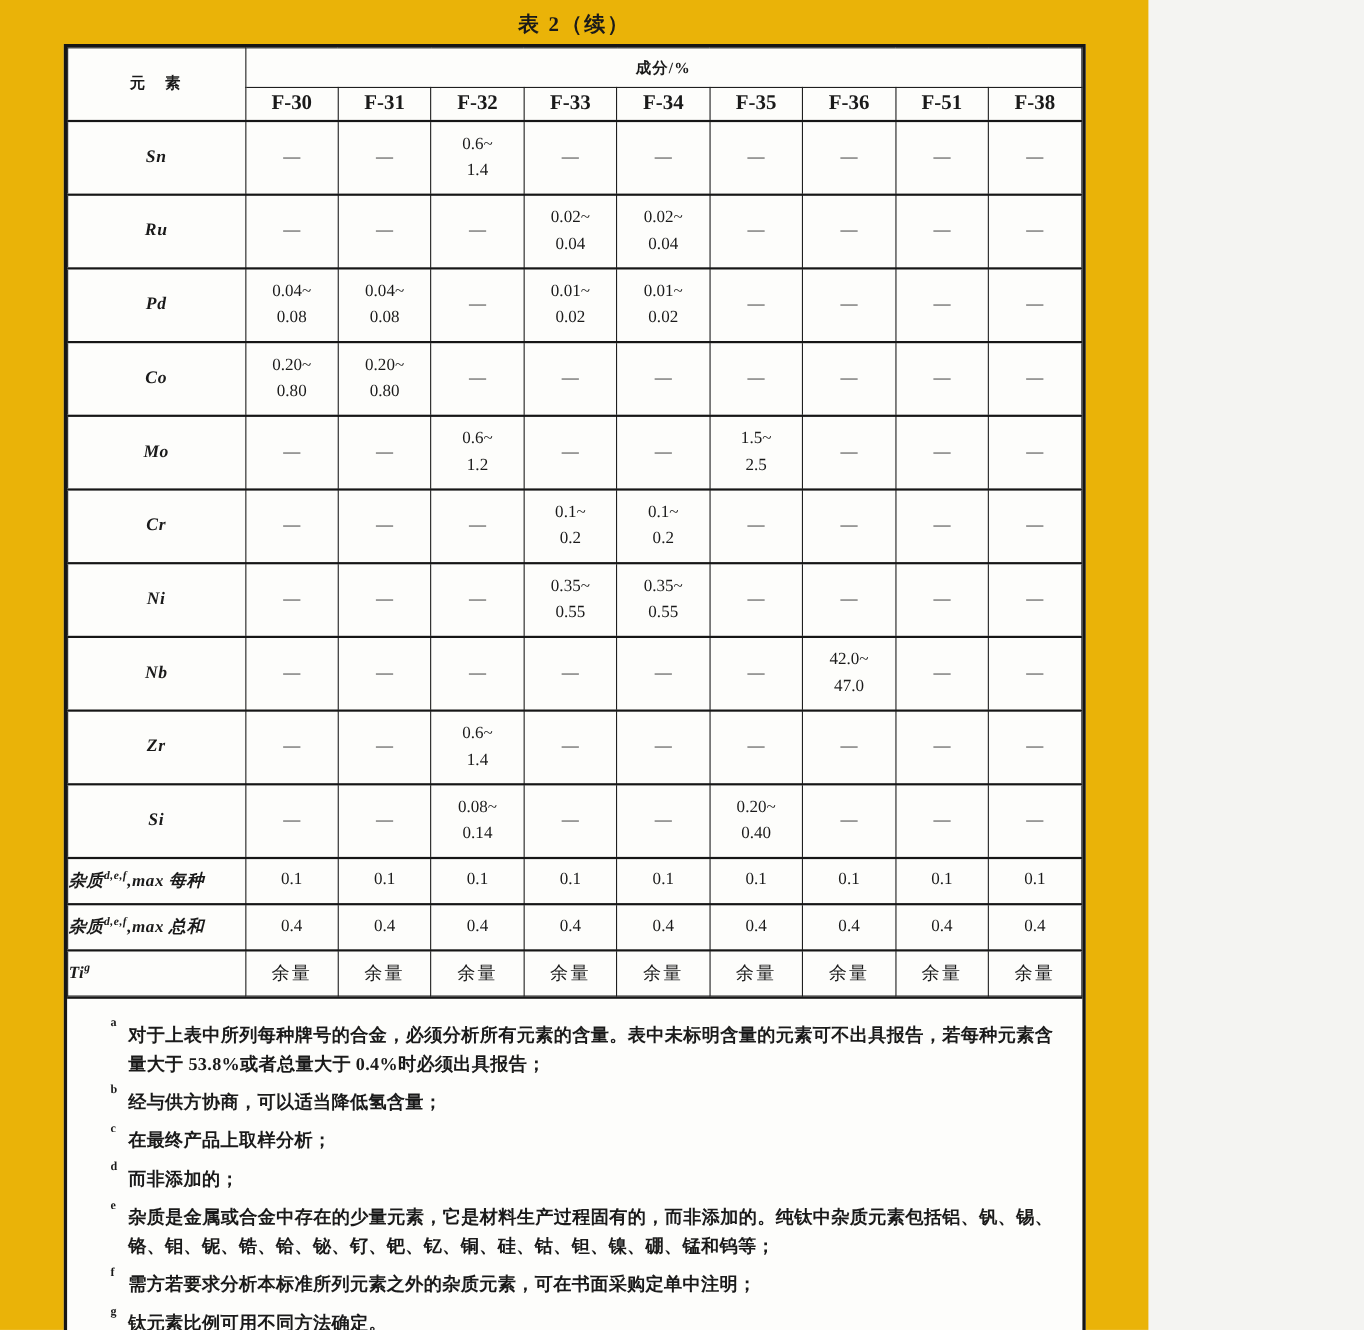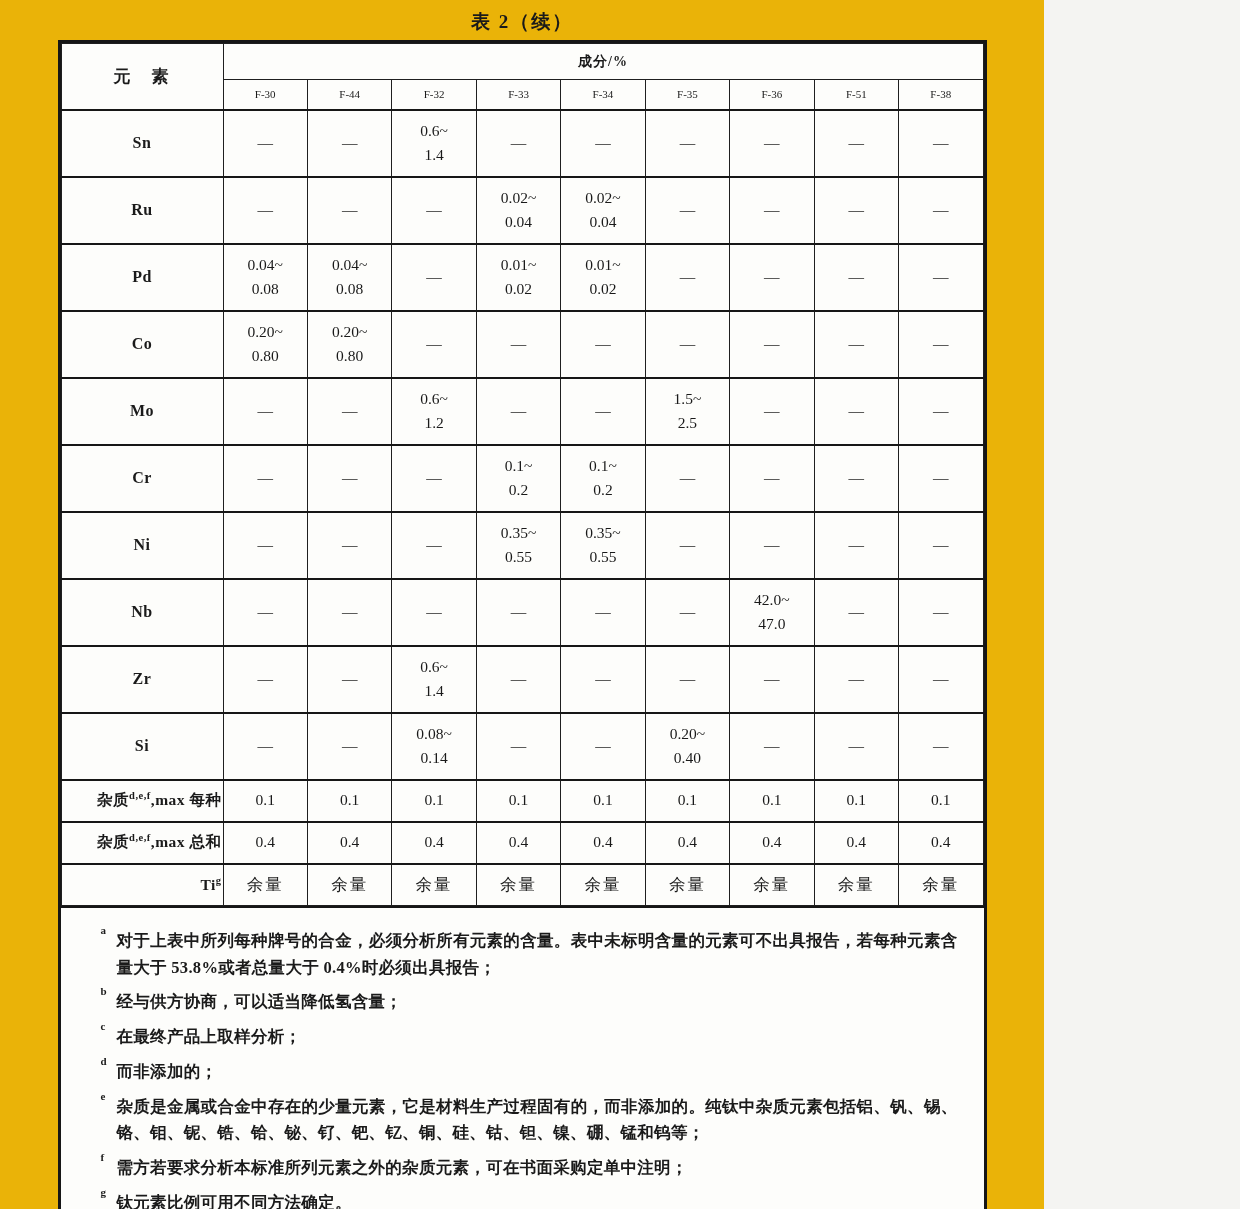--- a/index.html
+++ b/index.html
@@ -9,28 +9,28 @@
   .page { position:relative; width:1044px; height:1209px; background:#eab308; }
   .title { padding-top:9px; width:929px; margin:0 auto; text-align:center;
            font-size:19px; font-weight:700; letter-spacing:2px; }
   .table-wrap { width:929px; margin:5px auto 0; border:3px solid #161616; background:#fdfdfb; }
   table { width:100%; border-collapse:collapse; table-layout:fixed; }
   col.el-col { width:162px; }
   th, td { border:1.5px solid #1f1f1f; text-align:center; vertical-align:middle;
            font-size:15.5px; padding:2px 1px; }
   thead th { font-weight:700; }
   th.comp-head { height:36px; font-size:14px; letter-spacing:1px; }
-  th.el-head  { font-size:17px; letter-spacing:2px; font-weight:700; }
-  th.grade { height:30px; font-size:11px; font-weight:400; }
+  th.el-head  { font-size:14px; letter-spacing:2px; font-weight:700; }
+  th.grade { height:30px; font-size:19px; font-weight:700; }
   tbody tr { border-top:2.5px solid #161616; }
   tr.tall    { height:67px; }
   tr.compact { height:42px; }
   thead { border-bottom:2.5px solid #161616; }
-  th.rowlabel { font-weight:700; font-size:16px; letter-spacing:0.5px; }
-  tr.compact th.rowlabel { font-size:15.5px; text-align:right; }
+  th.rowlabel { font-weight:700; font-size:16px; letter-spacing:0.5px;font-style:italic; }
+  tr.compact th.rowlabel { font-size:15.5px; text-align:left; }
   td.cell { white-space:pre-line; line-height:1.55; }
   td.balance { font-weight:400; font-size:16.5px; letter-spacing:2px; }
   sup { font-size:10.5px; vertical-align:super; line-height:0; }
   .footnotes { border-top:2.5px solid #161616; min-height:284px;
                padding:20px 26px 14px 40px; }
   .fn { display:flex; align-items:flex-start; margin-bottom:8px;
         font-size:16.5px; line-height:1.62; font-weight:700; }
   .fn-marker { flex:0 0 16px; font-weight:700; font-size:11px; padding-top:2px;
                font-family:"Liberation Serif","DejaVu Serif",serif; }
   .fn-text { flex:1; text-align:justify; letter-spacing:0.3px; }
@@ -56,21 +56,21 @@
           <col>
           <col>
       </colgroup>
       <thead>
         <tr>
           <th class="el-head" rowspan="2">元　素</th>
           <th class="comp-head" colspan="9">成分/%</th>
         </tr>
         <tr id="grade-row">
             <th class="grade">F-30</th>
-            <th class="grade">F-44</th>
+            <th class="grade">F-31</th>
             <th class="grade">F-32</th>
             <th class="grade">F-33</th>
             <th class="grade">F-34</th>
             <th class="grade">F-35</th>
             <th class="grade">F-36</th>
             <th class="grade">F-51</th>
             <th class="grade">F-38</th>
           </tr>
       </thead>
       <tbody id="table-body">

